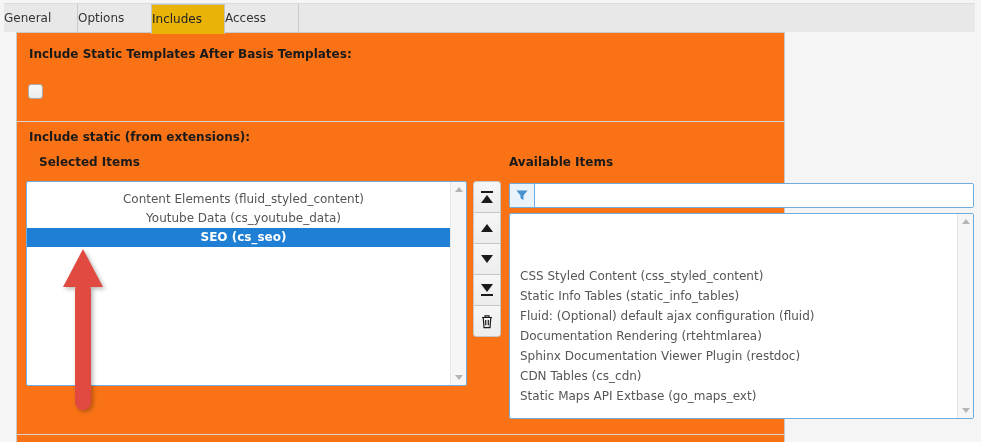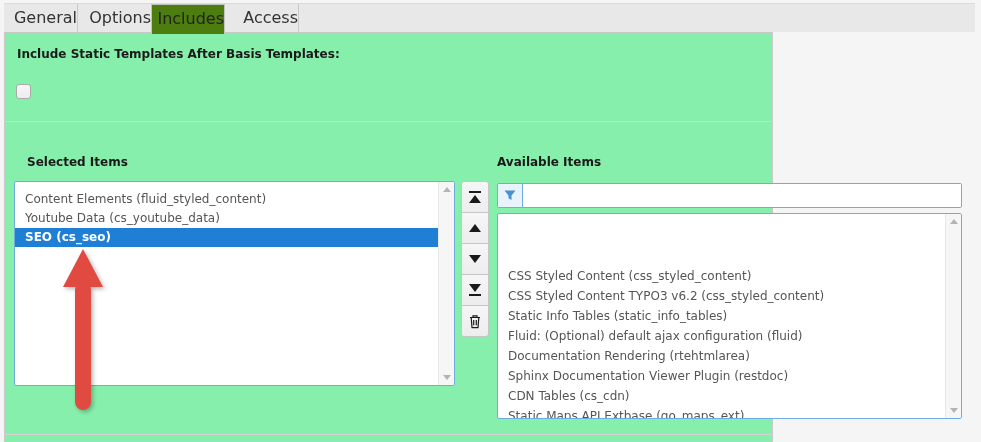--- a/index.html
+++ b/index.html
@@ -12,33 +12,33 @@
   }
   .screen { position:absolute; inset:0; width:981px; height:442px; }
 
   
   .tabbar {
     position:absolute; left:4px; top:3px; width:971px; height:29px;
     background:#e8e8e8; border-top:1px solid #dcdcdc;
     display:flex; align-items:stretch; z-index:2;
   }
   .tab {
-    width:74px; text-align:right; font-size:16px; color:#333;
+    width:74px; text-align:left; font-size:12px; color:#333;
     line-height:28px; border-right:1px solid #cbcbcb; cursor:pointer;
     white-space:nowrap; overflow:hidden;
   }
   .tab.active {
-    background:#4d7c0f; border:1px solid #c3c3c3; border-bottom:none;
+    background:#eab308; border:1px solid #c3c3c3; border-bottom:none;
     height:30px; margin-left:-1px; position:relative; z-index:4; color:#222;
   }
 
   
   .panel {
-    position:absolute; left:4px; top:32px; width:769px; bottom:0;
-    background:#86efac; border:1px solid #c9c9c9; border-bottom:none; z-index:1;
+    position:absolute; left:16px; top:32px; width:769px; bottom:0;
+    background:#f97316; border:1px solid #c9c9c9; border-bottom:none; z-index:1;
   }
   .divider { position:absolute; left:0; right:0; height:1px; background:#d4d4d4; }
   .divider-1 { top:88px; }
   .divider-2 { top:401px; }
 
   .section-label {
     position:absolute; font-size:12px; font-weight:bold; color:#1a1a1a;
     white-space:nowrap;
   }
   .basis-label { left:12px; top:14px; }
@@ -50,21 +50,21 @@
     position:absolute; left:11px; top:51px; width:15px; height:15px;
     background:linear-gradient(#f7f7f7,#ececec);
     border:1px solid #ababab; border-radius:3px; cursor:pointer;
   }
 
   
   .listbox {
     position:absolute; background:#fff; border:1px solid #6face0;
     border-radius:2px; overflow:hidden;
   }
-  .listbox-selected { left:9px; top:148px; width:441px; height:205px; }
+  .listbox-selected { left:9px; top:148px; width:441px; height:205px;text-align:center; }
   .listbox-available { left:492px; top:180px; width:465px; height:206px; }
   .list-items { position:absolute; left:0; top:0; right:16px; bottom:0; overflow:hidden; }
   .listbox-selected .list-items { padding-top:8px; }
   .listbox-available .list-items { padding-top:4px;margin-top:48px; }
   .list-item {
     font-size:12px; color:#555; padding-left:10px; white-space:nowrap;
     overflow:hidden; cursor:default;
   }
   .listbox-selected .list-item { height:19px; line-height:19px; }
   .listbox-available .list-item { height:20px; line-height:20px; }
@@ -125,20 +125,21 @@
     <div class="tab">Access</div>
   </div>
 
   <div class="panel">
 
     <div class="section-label basis-label">Include Static Templates After Basis Templates:</div>
     <span class="checkbox"></span>
 
     <div class="divider divider-1"></div>
 
+    <div class="section-label static-label">Include static (from extensions):</div>
 
     <div class="section-label col-label-selected">Selected Items</div>
     <div class="section-label col-label-available">Available Items</div>
 
     <div class="listbox listbox-selected">
       <div class="list-items">
           <div class="list-item">Content Elements (fluid_styled_content)</div>
           <div class="list-item">Youtube Data (cs_youtube_data)</div>
           <div class="list-item selected">SEO (cs_seo)</div>
         </div>
@@ -183,21 +184,20 @@
         <svg width="12" height="11" viewBox="0 0 12 11">
           <path d="M0.5,0.5 H11.5 L7.5,5.5 V10 L4.5,8.2 V5.5 Z" fill="#4493d0"></path>
         </svg>
       </div>
       <input class="filter-input" type="text" value="" style="">
     </div>
 
     <div class="listbox listbox-available">
       <div class="list-items">
           <div class="list-item">CSS Styled Content (css_styled_content)</div>
-          <div class="list-item">CSS Styled Content TYPO3 v6.2 (css_styled_content)</div>
           <div class="list-item">Static Info Tables (static_info_tables)</div>
           <div class="list-item">Fluid: (Optional) default ajax configuration (fluid)</div>
           <div class="list-item">Documentation Rendering (rtehtmlarea)</div>
           <div class="list-item">Sphinx Documentation Viewer Plugin (restdoc)</div>
           <div class="list-item">CDN Tables (cs_cdn)</div>
           <div class="list-item">Static Maps API Extbase (go_maps_ext)</div>
         </div>
       <div class="scrollbar">
         <div class="sb-arrow sb-up"></div>
         <div class="sb-arrow sb-down"></div>

